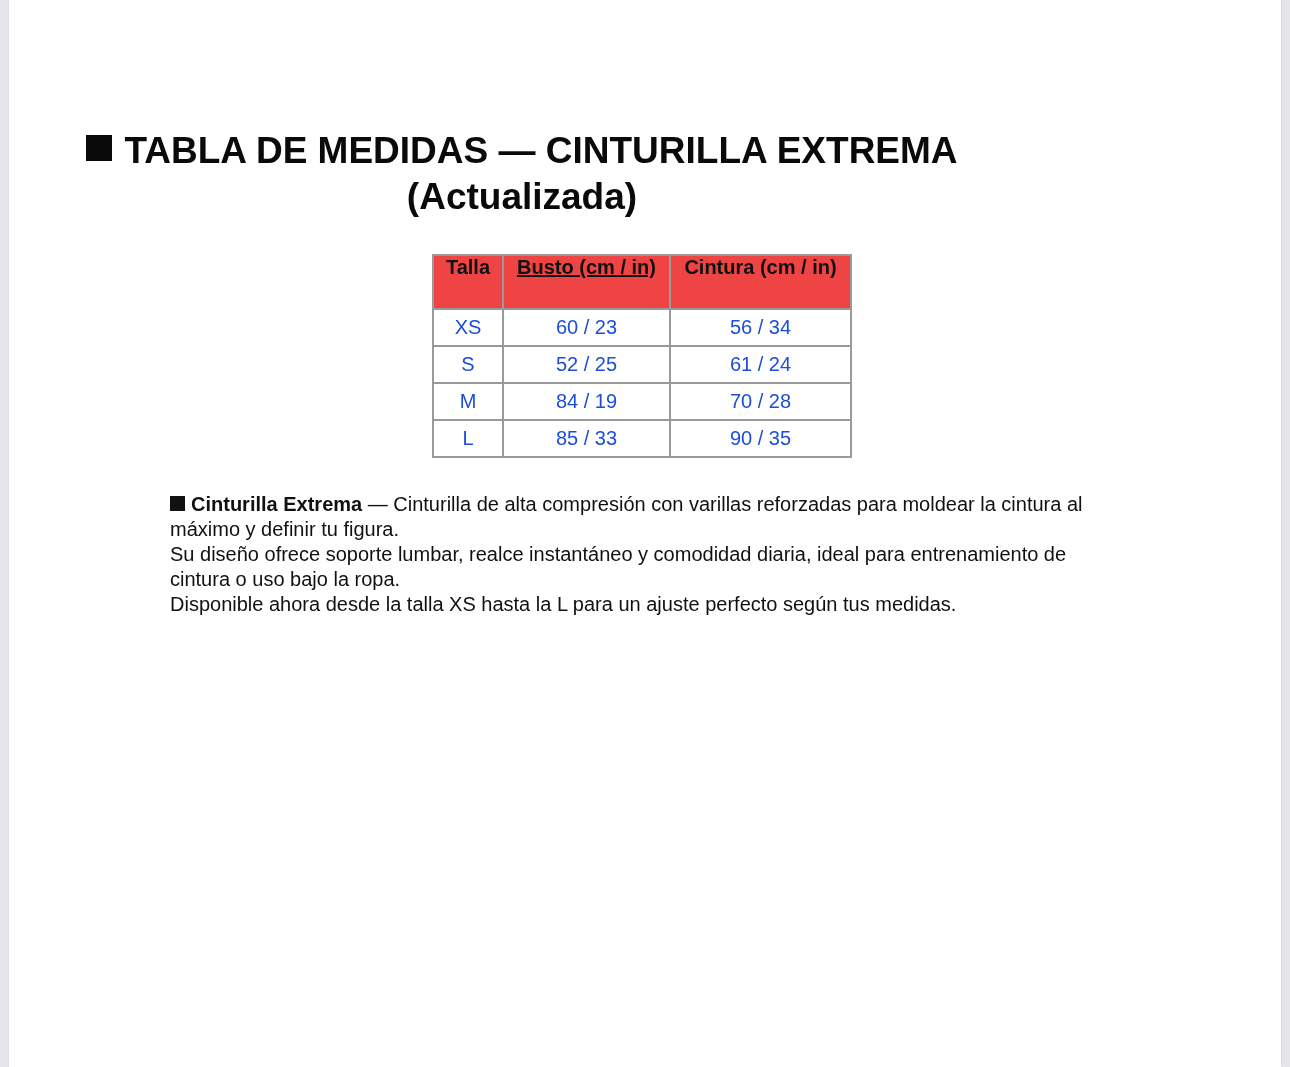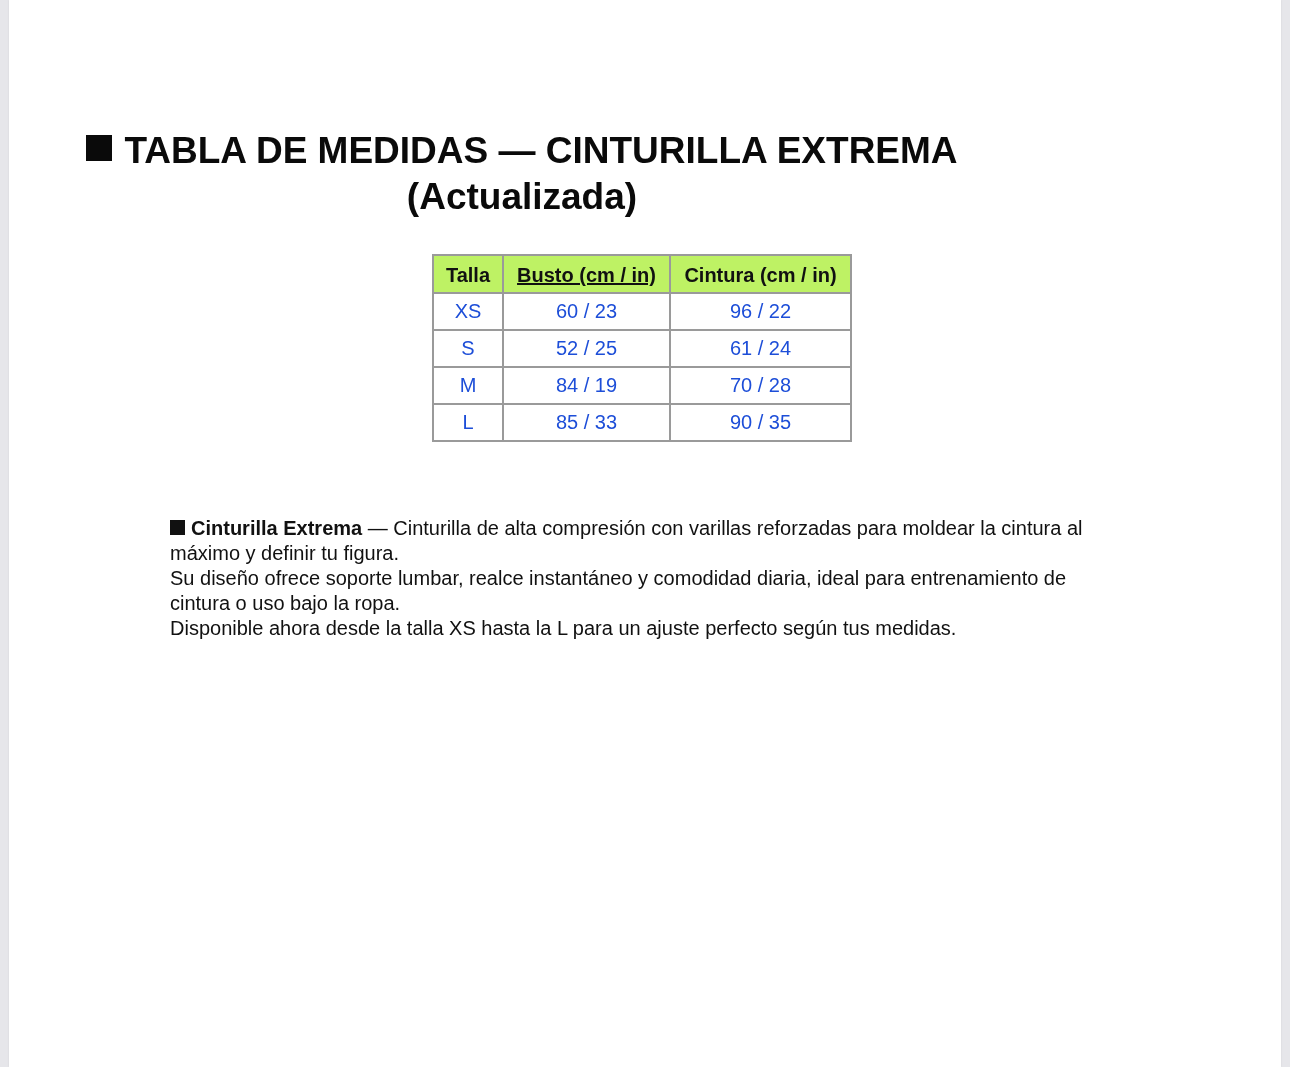--- a/index.html
+++ b/index.html
@@ -21,27 +21,27 @@
   }
   .title .sq { display: inline-block; width: 26px; height: 26px; background: #0a0a0a; margin-right: 12px; vertical-align: 2px; }
   table.sizes {
     position: absolute; left: 432px; top: 254px;
     border-collapse: collapse; font-size: 20px;
   }
   table.sizes th, table.sizes td {
     border: 2px solid #9a9a9a; text-align: center; padding: 0;
   }
   table.sizes th {
-    background: #bef264; font-weight: bold; height: 38px; vertical-align: top; padding-top: 8px;
+    background: #ef4444; font-weight: bold; height: 54px; vertical-align: top; 
     box-sizing: border-box; color: #111;
   }
   table.sizes td { height: 35px; color: #1d4ed8; }
   .c1 { width: 70px; } .c2 { width: 167px; text-decoration: underline; } .c3 { width: 181px; margin-left: 6px; }
   .desc {
-    position: absolute; left: 170px; top: 516px; width: 960px;
+    position: absolute; left: 170px; top: 492px; width: 960px;
     font-size: 20px; line-height: 25px; color: #111;
   }
   .desc p { margin: 0; }
   .desc .sq { display: inline-block; width: 15px; height: 15px; background: #111; margin-right: 6px; vertical-align: 0px; }
 </style>
 </head>
 <body>
 
 <div class="page"></div>
 
@@ -55,21 +55,21 @@
     <tr>
       <th class="c1">Talla</th>
       <th class="c2">Busto (cm / in)</th>
       <th class="c3">Cintura (cm / in)</th>
     </tr>
   </thead>
   <tbody>
     <tr>
       <td>XS</td>
       <td>60 / 23</td>
-      <td>96 / 22</td>
+      <td>56 / 34</td>
     </tr>
     <tr>
       <td>S</td>
       <td>52 / 25</td>
       <td>61 / 24</td>
     </tr>
     <tr>
       <td>M</td>
       <td>84 / 19</td>
       <td>70 / 28</td>

